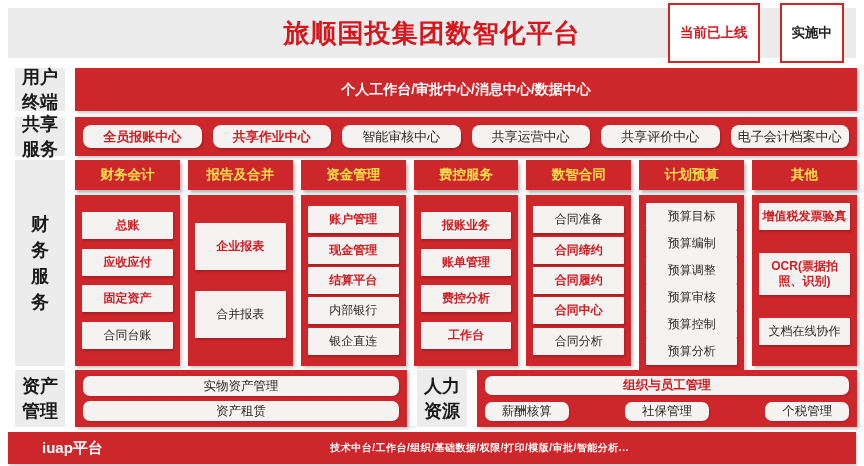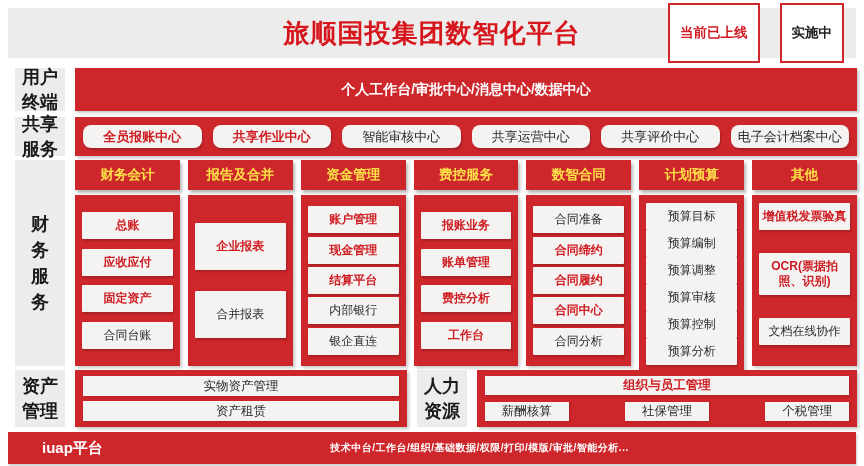--- a/index.html
+++ b/index.html
@@ -83,21 +83,21 @@
   
   .status-online{color:var(--red-text);font-weight:bold;}
   .status-implementing{color:#2a2a2a;font-weight:normal;}
 
   
   .row-bottom{height:57px;margin-top:4px;}
   .asset-container{flex:0 0 332px;display:flex;flex-direction:column;gap:5px;padding:6px 8px;}
   .wide-btn{
     background:var(--btn);text-align:center;font-size:12.5px;
     display:flex;align-items:center;justify-content:center;flex:1;
-    box-shadow:1px 1px 2px rgba(0,0,0,0.15);border-radius:0;line-height:1.2;
+    box-shadow:1px 1px 2px rgba(0,0,0,0.15);border-radius:7px;line-height:1.2;
   }
   .hr-label{width:50px;flex:0 0 50px;}
   .hr-container{flex:1;display:flex;flex-direction:column;gap:7px;padding:6px 8px;}
   .hr-primary{flex:1;}
   .hr-bottom{flex:1;display:flex;justify-content:space-between;}
   .hr-chip{flex:0 0 23%;}
 
   
   .platform-bar{
     margin:5px 8px 0 8px;height:32px;background:var(--red);

